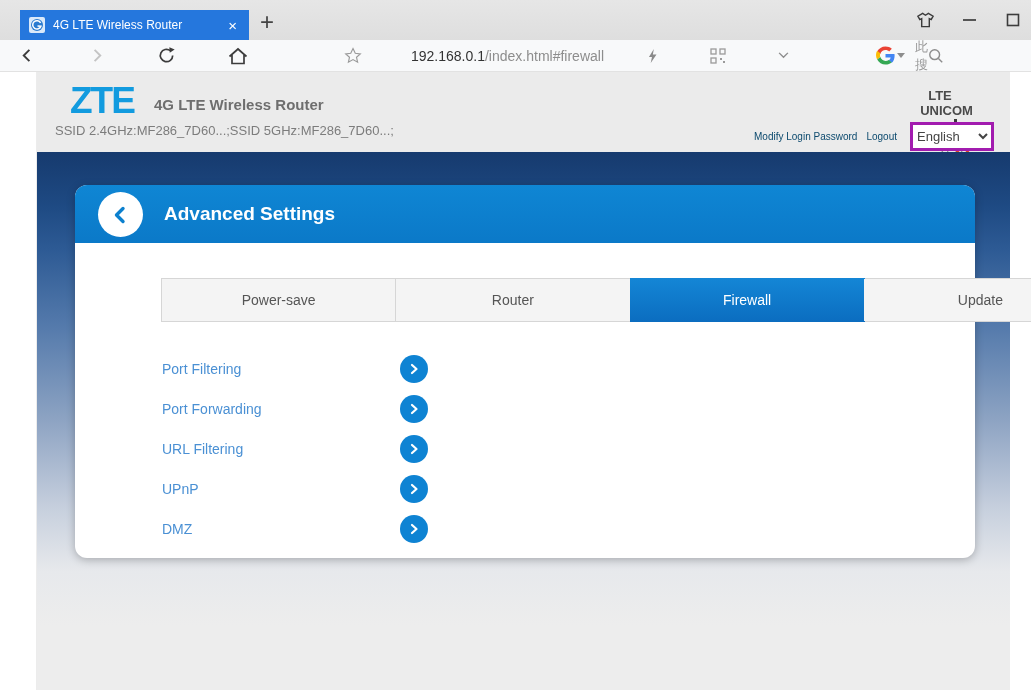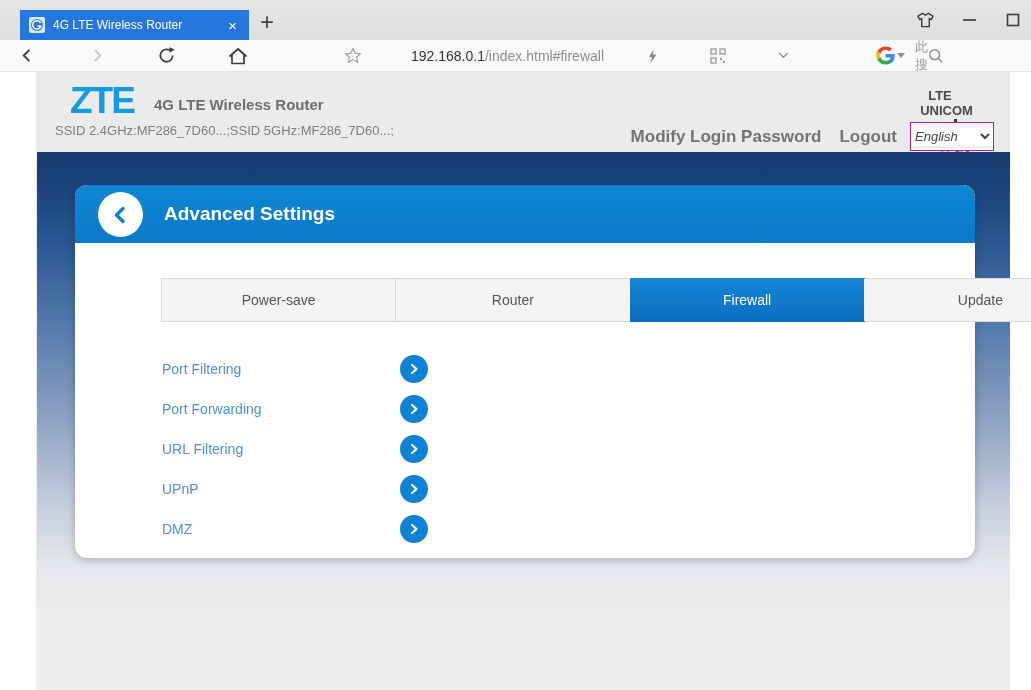--- a/index.html
+++ b/index.html
@@ -40,24 +40,24 @@
               color:#129bdf; letter-spacing:-2px; }
   .router-title { position:absolute; left:117px; top:24px; font-size:15px; font-weight:bold; color:#6e6e6e; }
   .ssid-line { position:absolute; left:18px; top:51px; font-size:13px; color:#7c7c7c; }
   .status-row { position:absolute; top:16px; right:26px; display:flex; align-items:center;flex-direction:column; }
   .net-label { font-size:13px; font-weight:bold; color:#4a4a4a; }
   .wifi-wrap { display:flex; align-items:flex-end; }
   .wifi-count { font-size:11px; color:#3a3a3a; margin-left:1px; }
   .battery-wrap { display:flex; align-items:center; }
   .battery-pct { font-size:13px; font-weight:bold; color:#3a3a3a; margin-right:2px; }
   .header-links { position:absolute; top:50px; right:16px; display:flex; align-items:center; }
-  .hl-link { font-size:17px; color:#737373; cursor:pointer;font-weight:bold; }
-  .lang-select { width:84px; height:29px; font-size:13px; color:#444; border:1px solid #a21caf;
-                 background:#fff; margin-left:13px; font-family:"Liberation Sans",sans-serif;font-style:italic; }
-  .hl-gap { margin-left:18px; }
+  .hl-link { font-size:10px; color:#0c4a6e; cursor:pointer; }
+  .lang-select { width:84px; height:29px; font-size:13px; color:#444; border:3px solid #a21caf;
+                 background:#fff; margin-left:13px; font-family:"Liberation Sans",sans-serif; }
+  .hl-gap { margin-left:9px; }
 
   .page-bg { position:relative; height:538px;
     background:linear-gradient(180deg,#163a6e 0%,#1e4a83 10%,#2d5a94 18%,#5379ab 32%,
                #8ea4c3 50%,#c6cfdd 66%,#e7e9ec 78%,#ededed 88%,#ededed 100%); }
 
   .panel { position:absolute; left:38px; top:33px; width:900px; height:373px;
            background:#fff; border-radius:12px; box-shadow:0 2px 8px rgba(0,0,0,.25); }
   .panel-header { position:relative; height:58px; background:linear-gradient(#0f86d4,#0b79c8);
                   border-radius:12px 12px 0 0; }
   .back-btn { position:absolute; left:23px; top:7px; width:45px; height:45px; border-radius:50%;

